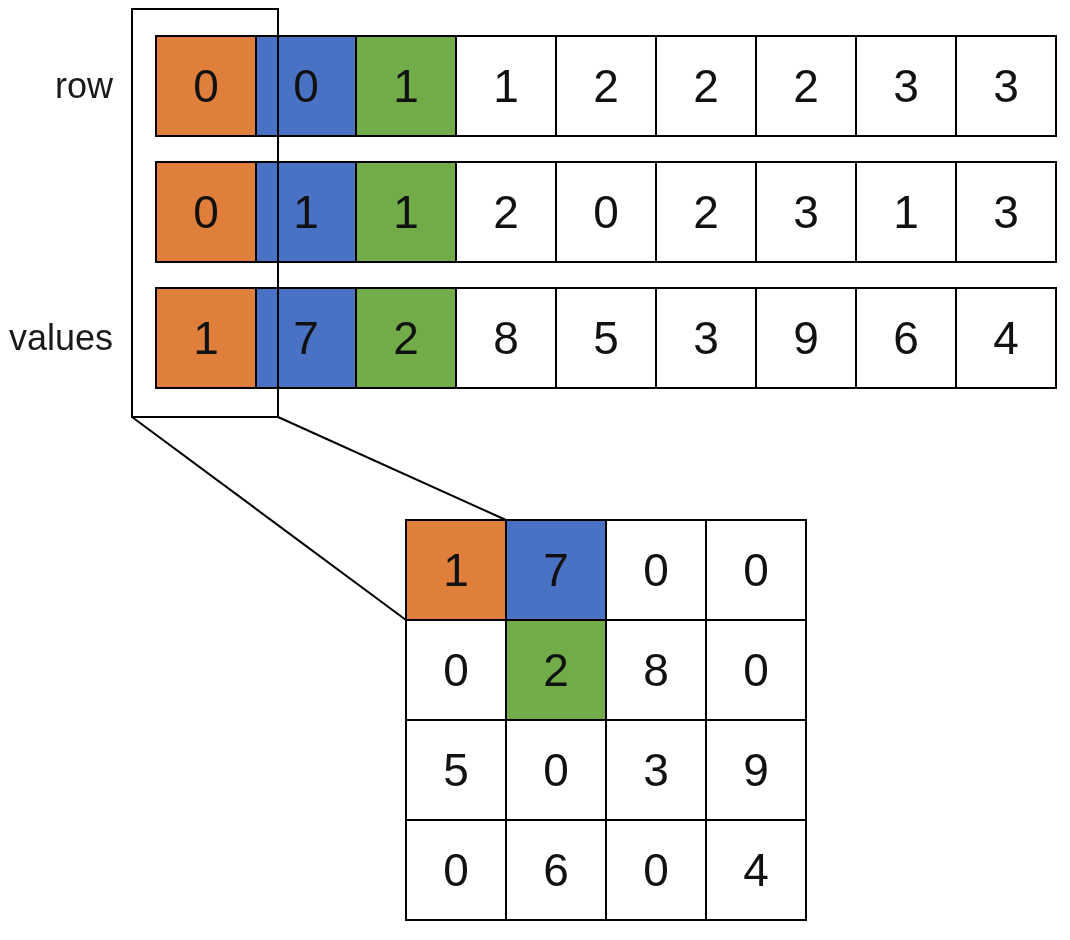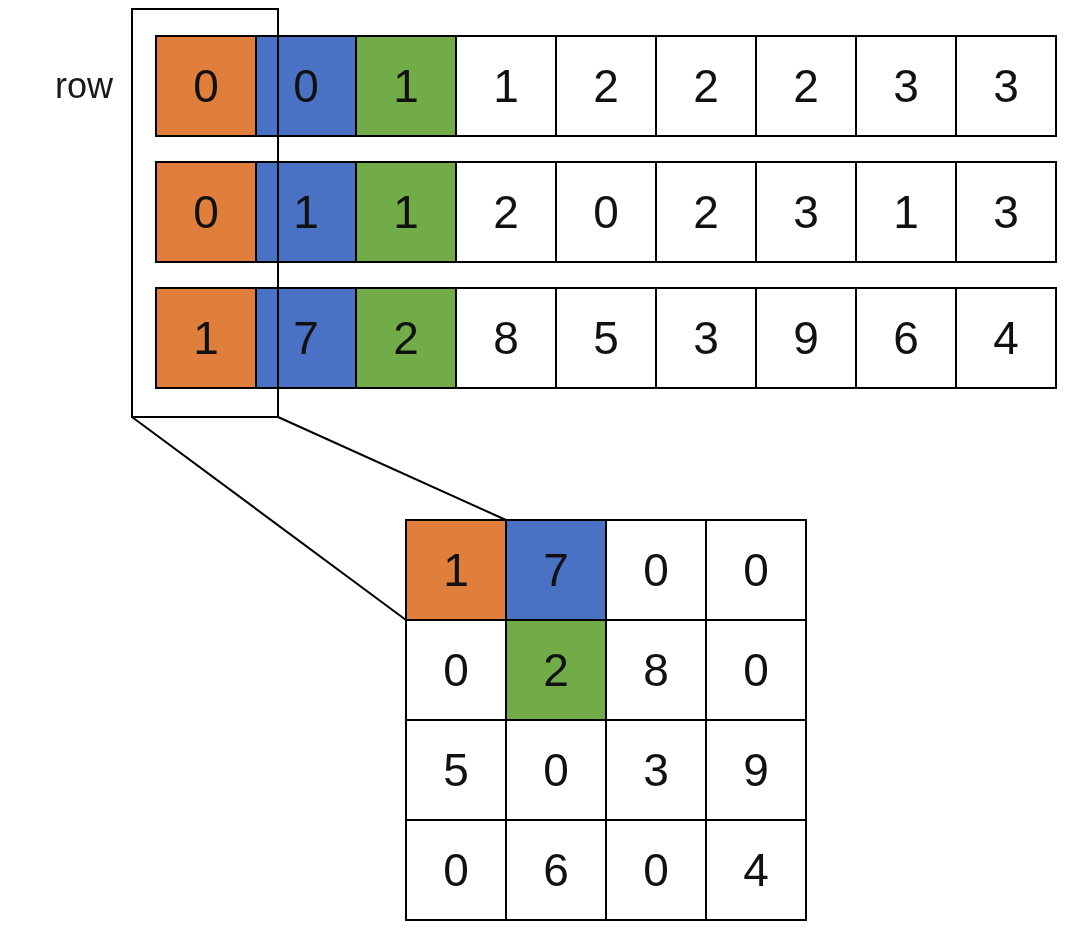--- a/index.html
+++ b/index.html
@@ -75,20 +75,21 @@
   }
   .mrow { display: flex; margin-top: -2px; }
   .mrow:first-child { margin-top: 0; }
 </style>
 </head>
 <body>
 
 <div id="canvas">
 
   <div class="label" style="top:35px">row</div>
+  <div class="label" style="top:287px">values</div>
 
   <div class="array" style="top:35px">
     <div class="cell c-orange">0</div>
     <div class="cell c-blue">0</div>
     <div class="cell c-green">1</div>
     <div class="cell">1</div>
     <div class="cell">2</div>
     <div class="cell">2</div>
     <div class="cell">2</div>
     <div class="cell">3</div>

